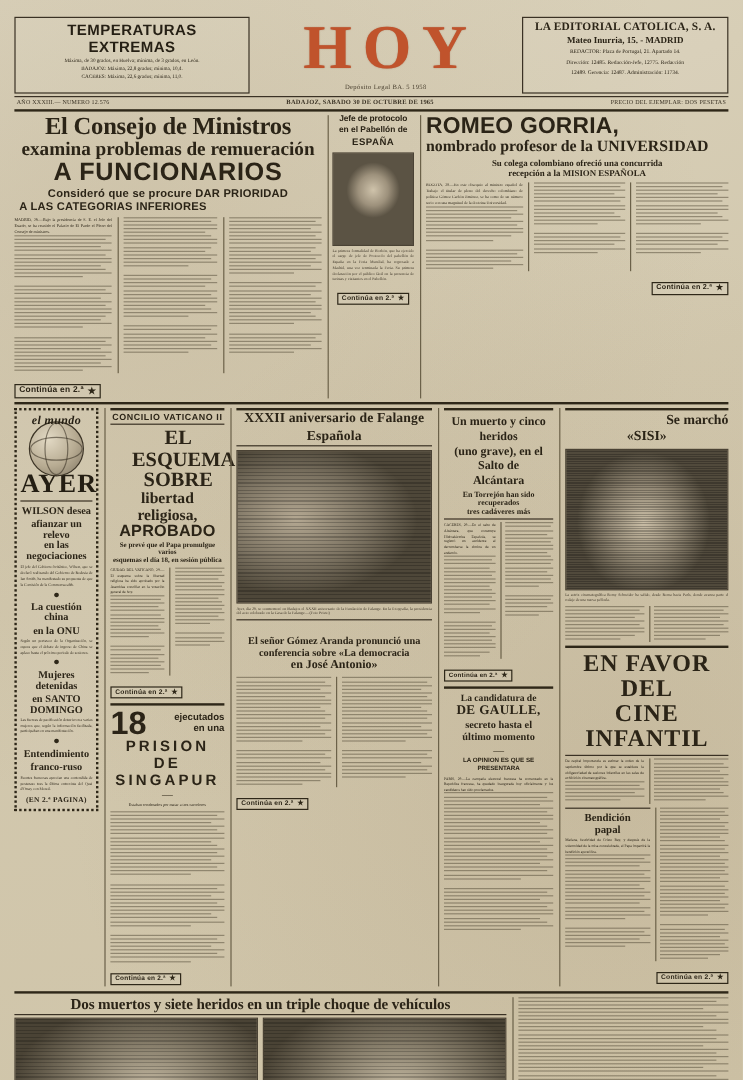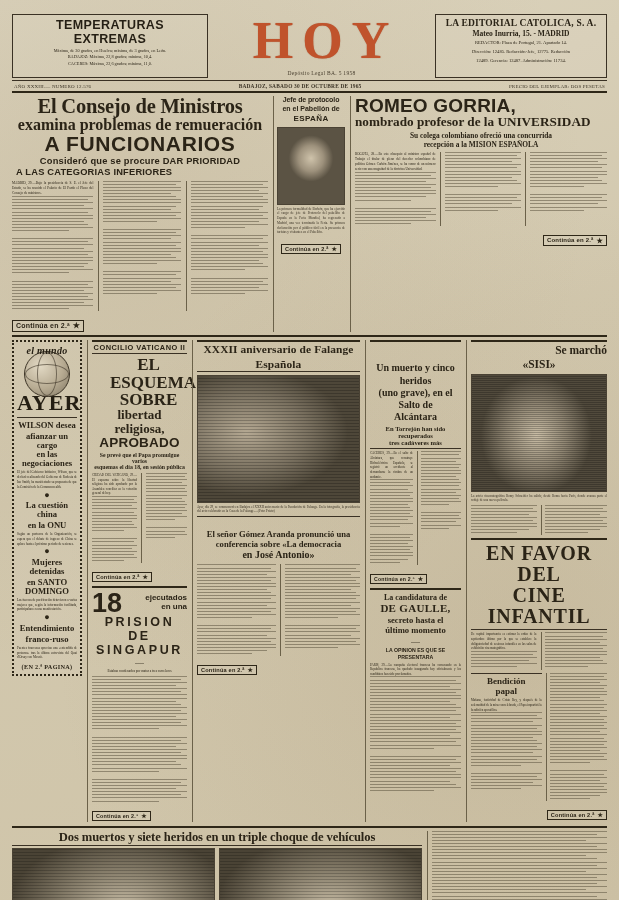--- a/index.html
+++ b/index.html
@@ -471,21 +471,21 @@
   <div class="cols" style="margin-top:3px;">
 
     <div style="width:70px;">
       <div class="ayer-panel">
         <div class="elmundo">el mundo</div>
         <div class="globe"></div>
         <div class="ayer-word">AYER</div>
 
         <div class="rule" style="margin:3px 0 2px 0;"></div>
         <div class="ayer-h">WILSON desea</div>
-        <div class="ayer-h" style="margin:0;">afianzar un cargo</div>
+        <div class="ayer-h" style="margin:0;">afianzar un relevo</div>
         <div class="ayer-h" style="margin:0 0 2px 0;">en las negociaciones</div>
         <div style="font-size:3.2px;line-height:1.5;text-align:justify;">El jefe del Gobierno británico, Wilson, que se declaró realizando del Gobierno de Rodesia de Ian Smith, ha manifestado su propuesta de que la Comisión de la Commonwealth.</div>
         <div class="dot-sep">●</div>
 
         <div class="ayer-h">La cuestión china</div>
         <div class="ayer-h" style="margin:0 0 2px 0;">en la ONU</div>
         <div style="font-size:3.2px;line-height:1.5;text-align:justify;">Según un portavoz de la Organización, se espera que el debate de ingreso de China se aplace hasta el próximo periodo de sesiones.</div>
         <div class="dot-sep">●</div>
 
         <div class="ayer-h">Mujeres detenidas</div>
@@ -726,21 +726,21 @@
             <span>Continúa en 2.ª</span>
             <span class="star" style="font-size:6px;">★</span>
           </span>
         </div>
       </div>
     </div>
 
     <div style="width:96px;" class="vrule">
       <div style="padding-left:4px;">
         <div class="rule2"></div>
-        <div class="h-ser-b" style="font-size:10px;line-height:1.22;text-align:center;margin-top:20px;">Un muerto y cinco heridos</div>
+        <div class="h-ser-b" style="font-size:10px;line-height:1.22;text-align:center;margin-top:4px;">Un muerto y cinco heridos</div>
         <div class="h-ser-b" style="font-size:10px;line-height:1.22;text-align:center;">(uno grave), en el Salto de</div>
         <div class="h-ser-b" style="font-size:10px;line-height:1.22;text-align:center;">Alcántara</div>
         <div class="h-ser-b" style="font-size:6.6px;text-align:center;margin-top:2px;">En Torrejón han sido recuperados</div>
         <div class="h-ser-b" style="font-size:6.6px;text-align:center;">tres cadáveres más</div>
         <div class="rule" style="margin-top:2px;"></div>
 
         <div style="display:flex;gap:4px;margin-top:2px;">
           <div style="flex:1;">
             <div style="font-size:3.1px;line-height:1.5;text-align:justify;">CACERES, 29.—En el salto de Alcántara, que construye Hidroeléctrica Española, se registró un accidente al derrumbarse la cimbra de un andamio.</div>
             <div class="body-lines">

